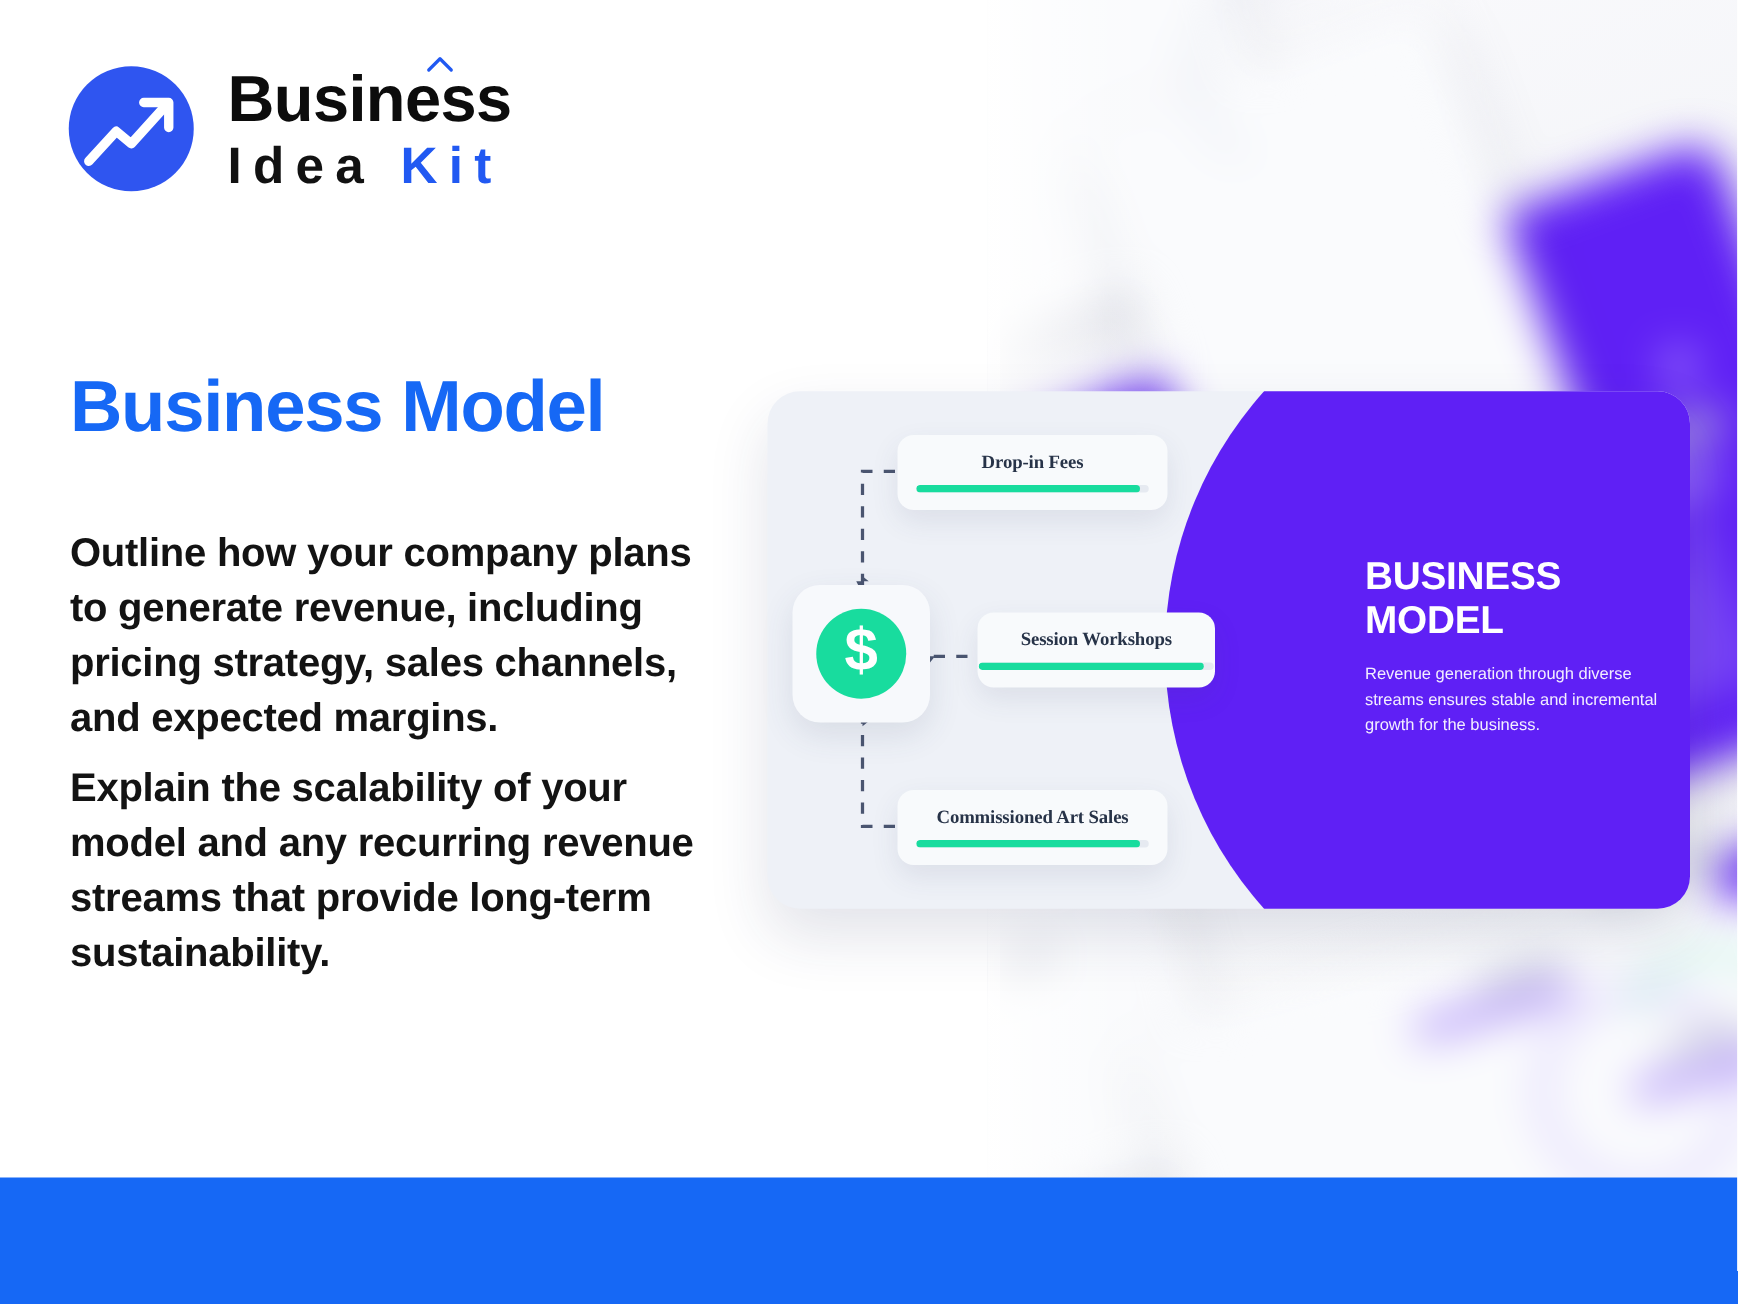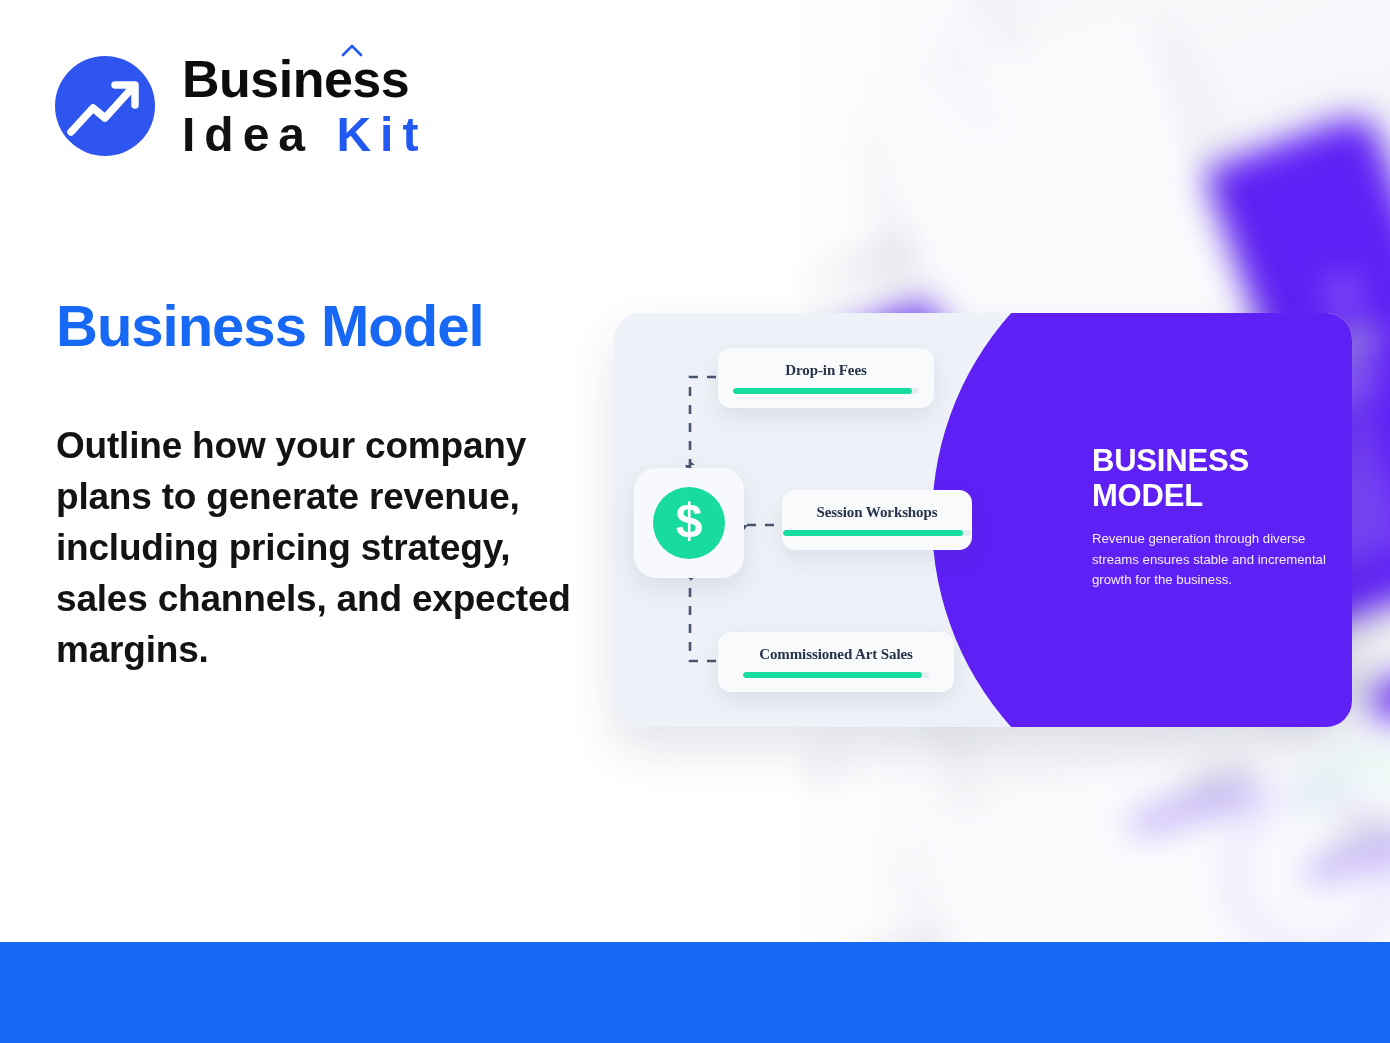--- a/index.html
+++ b/index.html
@@ -77,35 +77,35 @@
   .logo-text { margin-left:27px; line-height:1; }
   .logo-line1 {
     font-size:52px; font-weight:700; letter-spacing:-0.5px;
     color:#0c0c0c; position:relative; display:block; white-space:nowrap;
   }
   .hat {
     position:absolute; left:159px; top:-9px; width:22px; height:13px;
   }
   .logo-line2 {
     display:block; margin-top:6px;
-    font-size:48px; font-weight:700; letter-spacing:9px;
+    font-size:41px; font-weight:700; letter-spacing:9px;
     color:#111111; white-space:nowrap;
   }
   .logo-line2 .kit { color:#2159f2; }
 
   
   .headline {
     position:absolute; left:56px; top:296px;
     font-size:58px; font-weight:700; letter-spacing:-1px;
     color:#1668f5; line-height:1.05; margin:0;
   }
   .body-p {
     position:absolute; left:56px;
     width:530px; margin:0;
-    font-size:37px; font-weight:700; line-height:1.38;
+    font-size:32px; font-weight:700; line-height:1.38;
     color:#131313; letter-spacing:-0.2px;
   }
   .body-p.p1 { top:420px; }
   .body-p.p2 { top:608px; }
 
   
   .card {
     position:absolute; left:614px; top:313px;
     width:738px; height:414px;
     border-radius:26px;
@@ -168,21 +168,21 @@
     background:#e6eaf1; position:relative; overflow:hidden;
   }
   .pill-fill {
     position:absolute; left:0; top:0; bottom:0;
     border-radius:3px; background:#18dc9e;
   }
   .pill-a { left:718px; top:348px; width:216px; height:60px; }
   .pill-a .pill-track { width:186px; }
   .pill-b { left:782px; top:490px; width:190px; height:60px; }
   .pill-b .pill-track { width:188px; }
-  .pill-c { left:718px; top:632px; width:236px; height:60px; }
+  .pill-c { left:718px; top:632px; width:216px; height:60px; }
   .pill-c .pill-track { width:186px; }
 
   
   .connectors { position:absolute; left:614px; top:313px; width:738px; height:414px; pointer-events:none; }
 
   
   .bottom-band {
     position:absolute; left:0; top:942px;
     width:1390px; height:101px;
     background:#1668f5;
@@ -244,20 +244,21 @@
           <path d="M2 11 L11 2 L20 11" fill="none" stroke="#2159f2" stroke-width="2.6" stroke-linecap="round" stroke-linejoin="round"></path>
         </svg>
       </span>
       <span class="logo-line2"><span>Idea</span> <span class="kit">Kit</span></span>
     </div>
   </div>
 
   <h1 class="headline">Business Model</h1>
 
   <p class="body-p p1">Outline how your company plans to generate revenue, including pricing strategy, sales channels, and expected margins.</p>
+  <p class="body-p p2">Explain the scalability of your model and any recurring revenue streams that provide long-term sustainability.</p>
 
   <div class="card">
     <div class="card-purple"></div>
     <div class="purple-text">
       <h2 class="purple-title">BUSINESS
 MODEL</h2>
       <p class="purple-sub">Revenue generation through diverse streams ensures stable and incremental growth for the business.</p>
     </div>
   </div>
 

